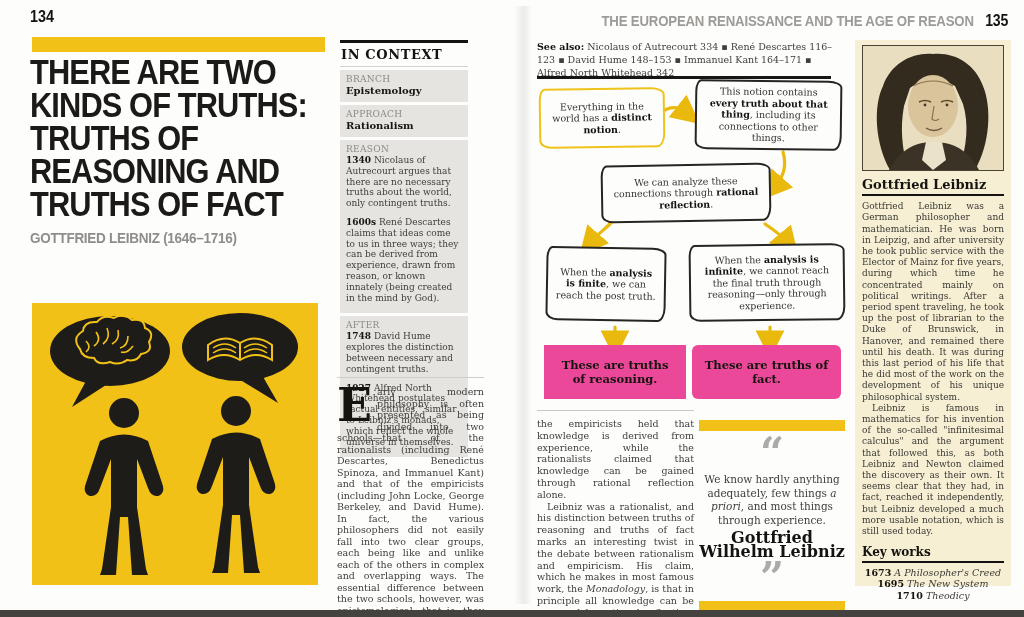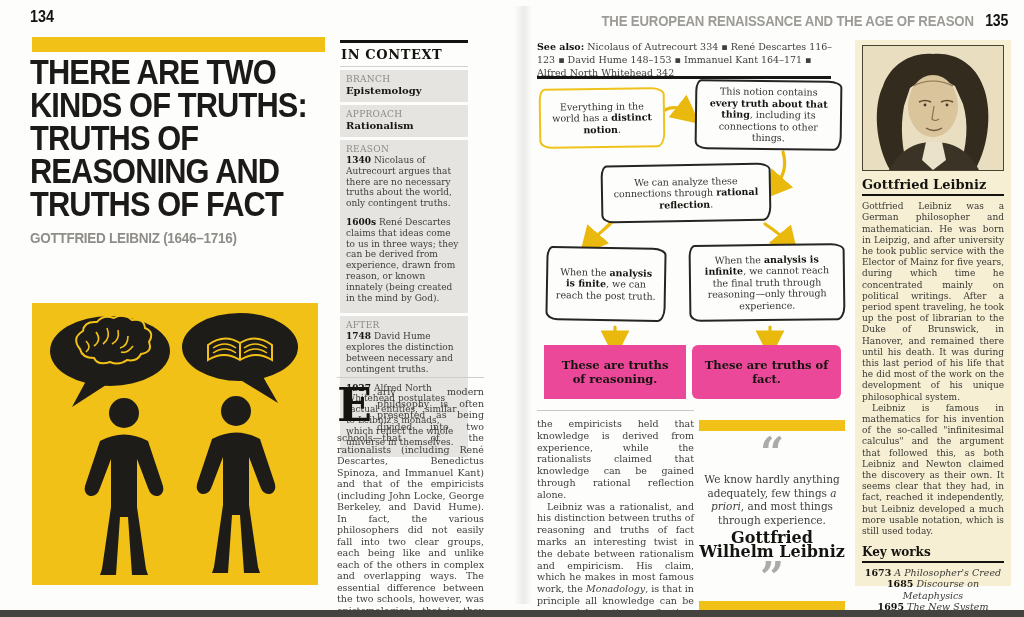--- a/index.html
+++ b/index.html
@@ -243,20 +243,19 @@
         <path d="M63,82 q8,5 16,0" fill="none" stroke="#6b573a" stroke-width="1.4"></path>
         <path d="M26,124 C38,102 54,96 70,96 C88,96 104,102 116,124 Z" fill="#3b3426"></path>
         <path d="M63,96 L79,96 L83,114 L70,124 L59,114 Z" fill="#eae2ca"></path>
       </svg>
     </div>
     <div class="bio-name">Gottfried Leibniz</div>
     <p>Gottfried Leibniz was a German philosopher and mathematician. He was born in Leipzig, and after university he took public service with the Elector of Mainz for five years, during which time he concentrated mainly on political writings. After a period spent traveling, he took up the post of librarian to the Duke of Brunswick, in Hanover, and remained there until his death. It was during this last period of his life that he did most of the work on the development of his unique philosophical system.</p>
     <p class="indent">Leibniz is famous in mathematics for his invention of the so-called "infinitesimal calculus" and the argument that followed this, as both Leibniz and Newton claimed the discovery as their own. It seems clear that they had, in fact, reached it independently, but Leibniz developed a much more usable notation, which is still used today.</p>
     <div class="kw-head">Key works</div>
     <div class="kw-row"><b>1673</b> <i>A Philosopher's Creed</i></div>
-    <div class="kw-row"><b>1685</b> <i>Discourse on Metaphysics</i></div>
     <div class="kw-row"><b>1695</b> <i>The New System</i></div>
     <div class="kw-row"><b>1710</b> <i>Theodicy</i></div>
 
   </div>
 
   <div class="bottom-strip"></div>
 </div>
 
 </body></html>

